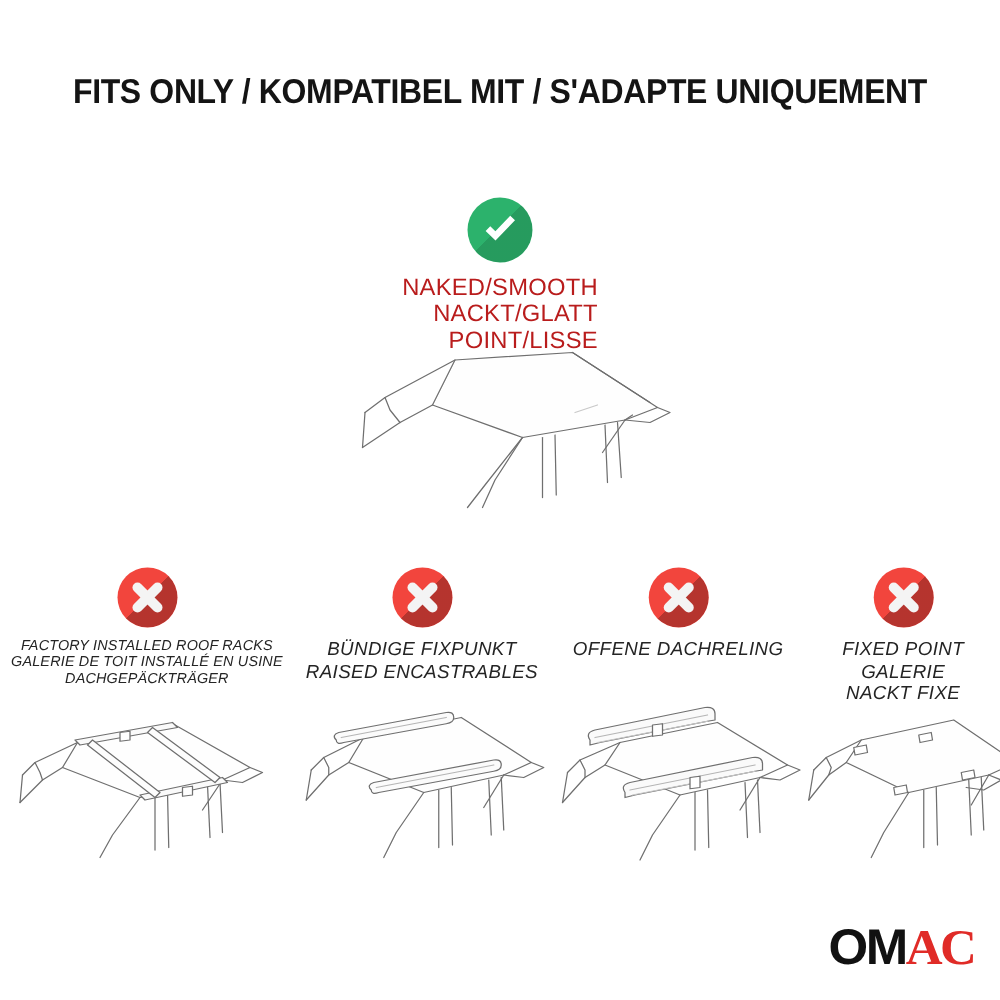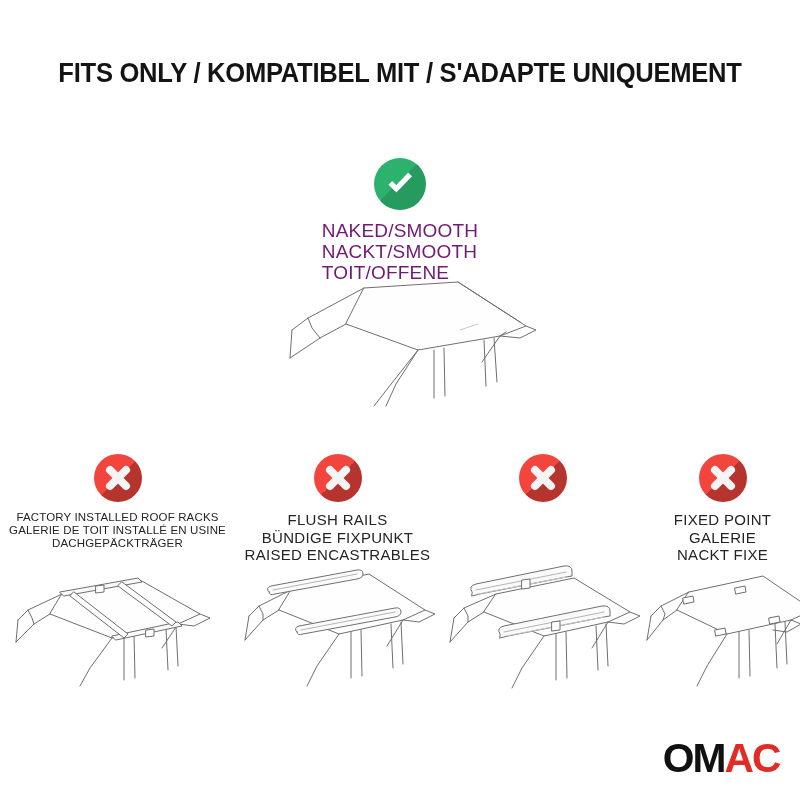--- a/index.html
+++ b/index.html
@@ -46,25 +46,25 @@
   .ok-block {
     position:absolute;
     left:0; right:0;
     top:158px;
     display:flex;
     flex-direction:column;
     align-items:center;
   }
   .ok-labels {
     margin-top:10px;
-    text-align:left;
+    text-align:right;
     font-size:19px;
     line-height:21px;
     letter-spacing:0.2px;
-    color:#701a75;
+    color:#b91c1c;
   }
   .roof-main {
     position:absolute;
     left:268px;
     top:278px;
     width:300px;
     height:135px;
   }
 
   
@@ -72,20 +72,21 @@
     position:absolute;
     left:0; right:0;
     top:454px;
     display:flex;
     align-items:flex-start;
   }
   .no-col {
     display:flex;
     flex-direction:column;
     align-items:center;
+    font-style:italic;
   }
   .no-col.c1 { width:235px; }
   .no-col.c2 { width:205px; }
   .no-col.c3 { width:205px; }
   .no-col.c4 { width:155px; }
 
   .no-labels {
     margin-top:9px;
     text-align:center;
     color:#242424;
@@ -118,38 +119,38 @@
     position:absolute;
     right:22px;
     bottom:22px;
     font-size:40px;
     font-weight:bold;
     letter-spacing:-2px;
     line-height:1;
     transform:scaleX(1.02);
   }
   .logo .dark { color:#111111; }
-  .logo .red  { color:#e02b27; }
+  .logo .red  { color:#e02b27;font-family:Liberation Serif, serif; }
 </style>
 </head>
 <body>
 
 <div class="title">FITS ONLY / KOMPATIBEL MIT / S'ADAPTE UNIQUEMENT</div>
 
 <div class="ok-block">
   <div class="badge badge-ok">
     <div class="shadow"></div>
     <svg viewBox="0 0 52 52" aria-hidden="true">
       <path d="M14.5 26.8 L22.4 34.4 L38 18.2 L34.2 14.6 L22.3 27.0 L18.2 23.0 Z" fill="#ffffff"></path>
     </svg>
   </div>
   <div class="ok-labels">
     <span class="l">NAKED/SMOOTH</span><br>
-    <span class="l">NACKT/SMOOTH</span><br>
-    <span class="l">TOIT/OFFENE</span>
+    <span class="l">NACKT/GLATT</span><br>
+    <span class="l">POINT/LISSE</span>
   </div>
 </div>
 
 <div class="roof-main">
   <svg viewBox="0 0 300 135" aria-hidden="true">
     <g fill="none" stroke="#6f6f6f" stroke-width="1" stroke-linejoin="round" stroke-linecap="round">
 
       <path d="M96 10 L190 4 L258 48 L232 58 L150 72 L78 46 Z" fill="#fefefe"></path>
 
       <path d="M96 10 L40 40 L24 52"></path>
@@ -200,37 +201,37 @@
     <div class="badge badge-no">
       <div class="shadow"></div>
       <svg viewBox="0 0 48 48" aria-hidden="true">
         <g stroke="#f4f4f4" stroke-width="8" stroke-linecap="round">
           <line x1="16" y1="16" x2="32" y2="32"></line>
           <line x1="32" y1="16" x2="16" y2="32"></line>
         </g>
       </svg>
     </div>
     <div class="no-labels">
-      <span class="l">FLUSH RAILS</span>
       <span class="l">BÜNDIGE FIXPUNKT</span>
       <span class="l">RAISED ENCASTRABLES</span>
     </div>
   </div>
 
   <div class="no-col c3">
     <div class="badge badge-no">
       <div class="shadow"></div>
       <svg viewBox="0 0 48 48" aria-hidden="true">
         <g stroke="#f4f4f4" stroke-width="8" stroke-linecap="round">
           <line x1="16" y1="16" x2="32" y2="32"></line>
           <line x1="32" y1="16" x2="16" y2="32"></line>
         </g>
       </svg>
     </div>
     <div class="no-labels">
+      <span class="l">OFFENE DACHRELING</span>
     </div>
   </div>
 
   <div class="no-col c4">
     <div class="badge badge-no">
       <div class="shadow"></div>
       <svg viewBox="0 0 48 48" aria-hidden="true">
         <g stroke="#f4f4f4" stroke-width="8" stroke-linecap="round">
           <line x1="16" y1="16" x2="32" y2="32"></line>
           <line x1="32" y1="16" x2="16" y2="32"></line>

